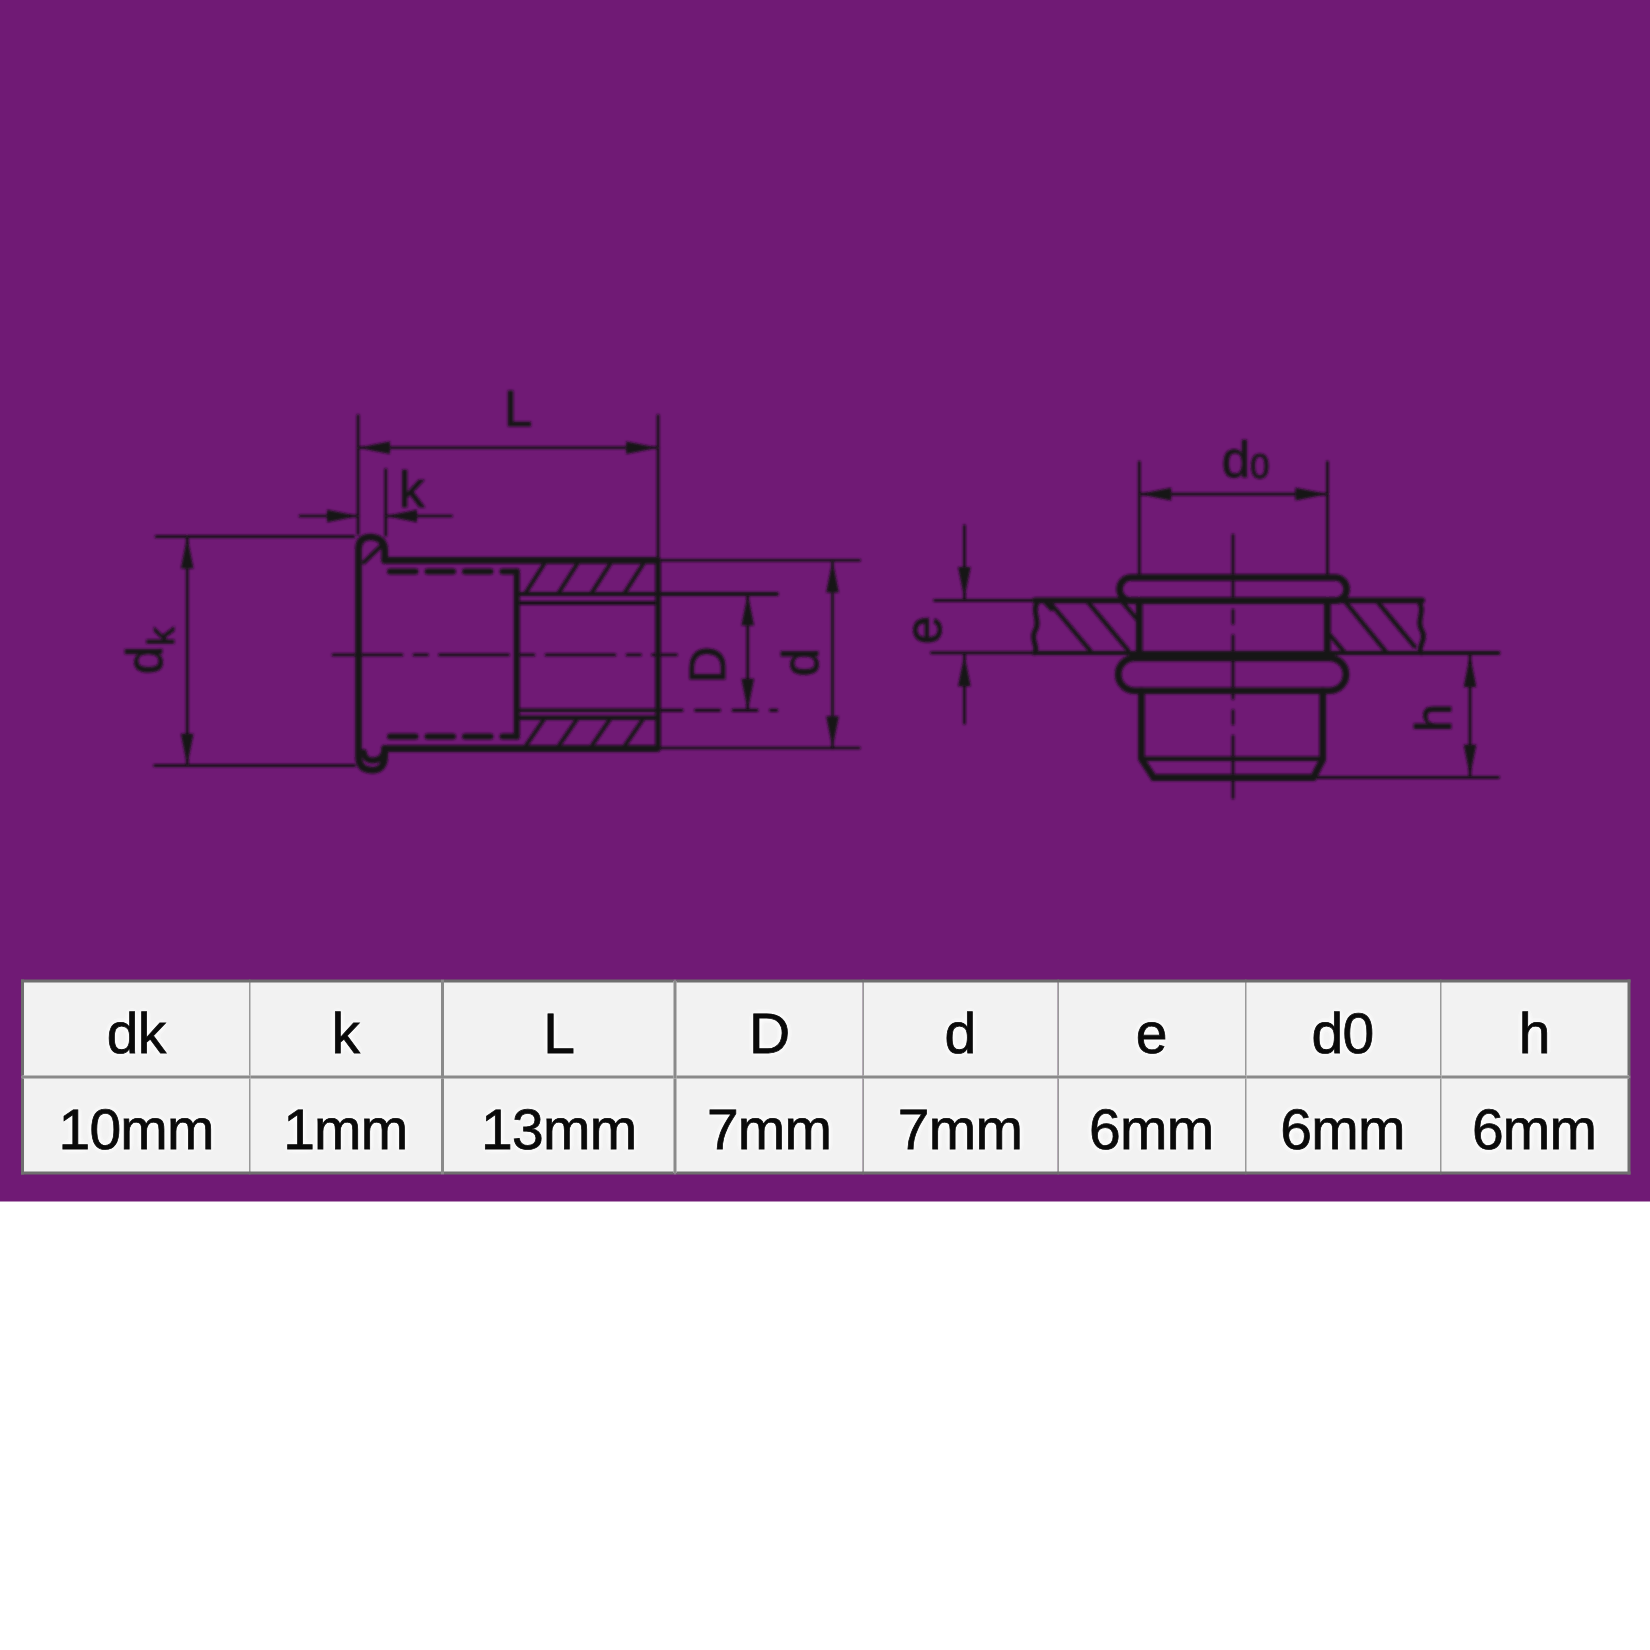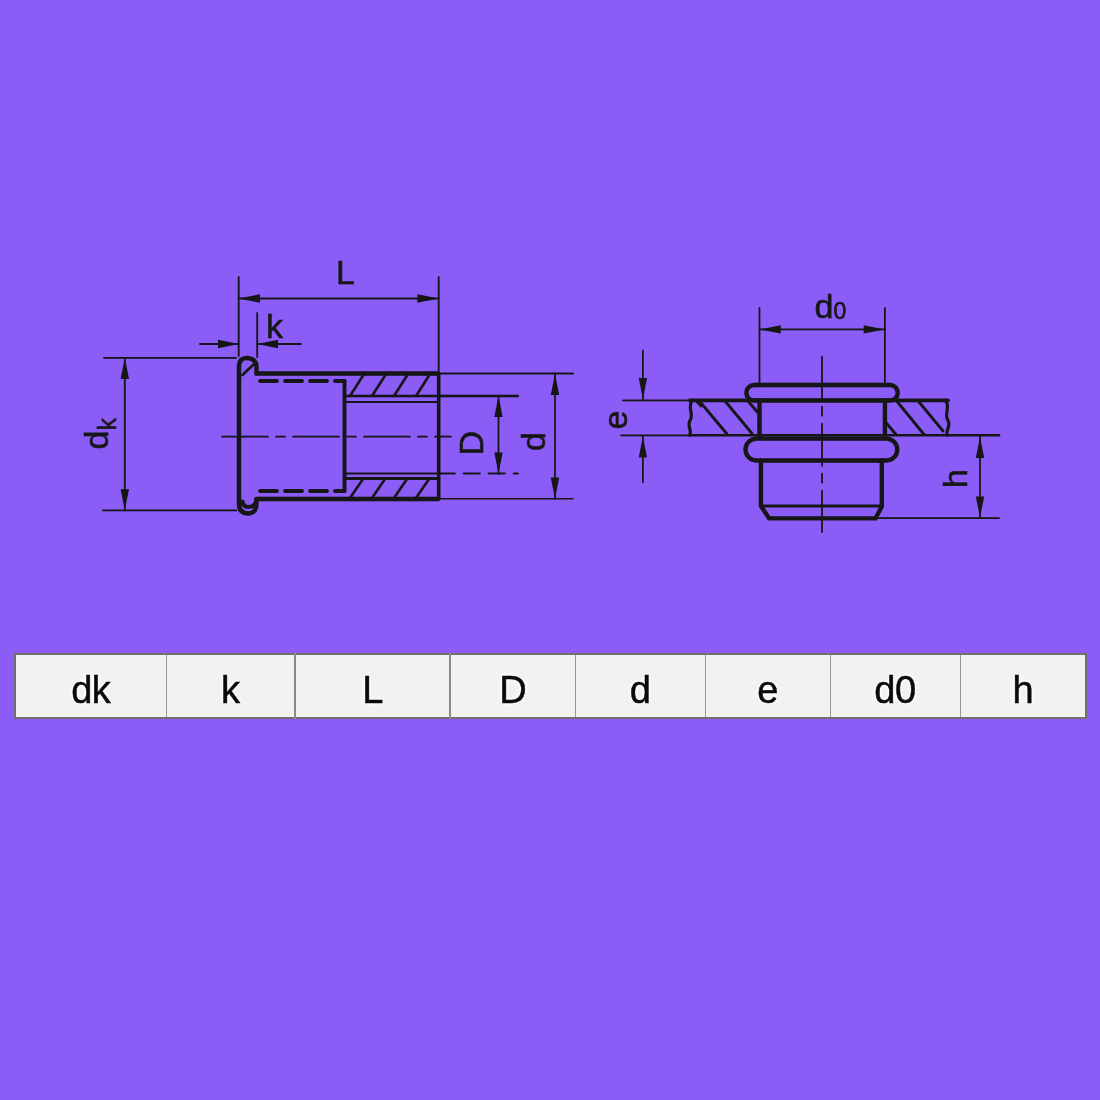--- a/index.html
+++ b/index.html
@@ -1,18 +1,18 @@
 <!DOCTYPE html>
 <html><head>
 <meta charset="utf-8">
 <style>
   html,body{margin:0;padding:0;background:#ffffff;width:1100px;height:1100px;overflow:hidden;}
   *{box-sizing:border-box;}
   body{font-family:"Liberation Sans", sans-serif;}
-  #stage{position:absolute;left:0;top:0;width:1100px;height:1100px;background:#8b5cf6;}
+  #stage{position:absolute;left:0;top:0;width:1100px;height:801px;background:#701a75;}
   svg text{font-family:"Liberation Sans", sans-serif;fill:#161616;stroke:#161616 !important;stroke-width:0.55;}
   table.dim{position:absolute;left:14px;top:653px;border-collapse:collapse;table-layout:fixed;
     border:2px solid #6f6f6f;}
   table.dim td{background:#f2f2f2;border:1px solid #999;text-align:center;color:#0a0a0a;
     font-size:38px;padding:8px 0 0 0;height:54px;line-height:54px;letter-spacing:-0.5px;
     -webkit-text-stroke:0.5px #0a0a0a;
     text-shadow:0 0 4px #fff,0 0 4px #fff,0 0 4px #fff;}
   table.dim td.bl{border-left:2px solid #8a8a8a;}
   table.dim tr.vals td{border-top:2px solid #8a8a8a;}
 </style>
@@ -215,15 +215,25 @@
     <td>dk</td>
           <td>k</td>
           <td class="bl">L</td>
           <td class="bl">D</td>
           <td>d</td>
           <td>e</td>
           <td>d0</td>
           <td>h</td>
   </tr>
 
+  <tr class="vals">
+    <td>10mm</td>
+          <td>1mm</td>
+          <td class="bl">13mm</td>
+          <td class="bl">7mm</td>
+          <td>7mm</td>
+          <td>6mm</td>
+          <td>6mm</td>
+          <td>6mm</td>
+  </tr>
 </tbody>
     </table>
 </div>
 
 </body></html>

